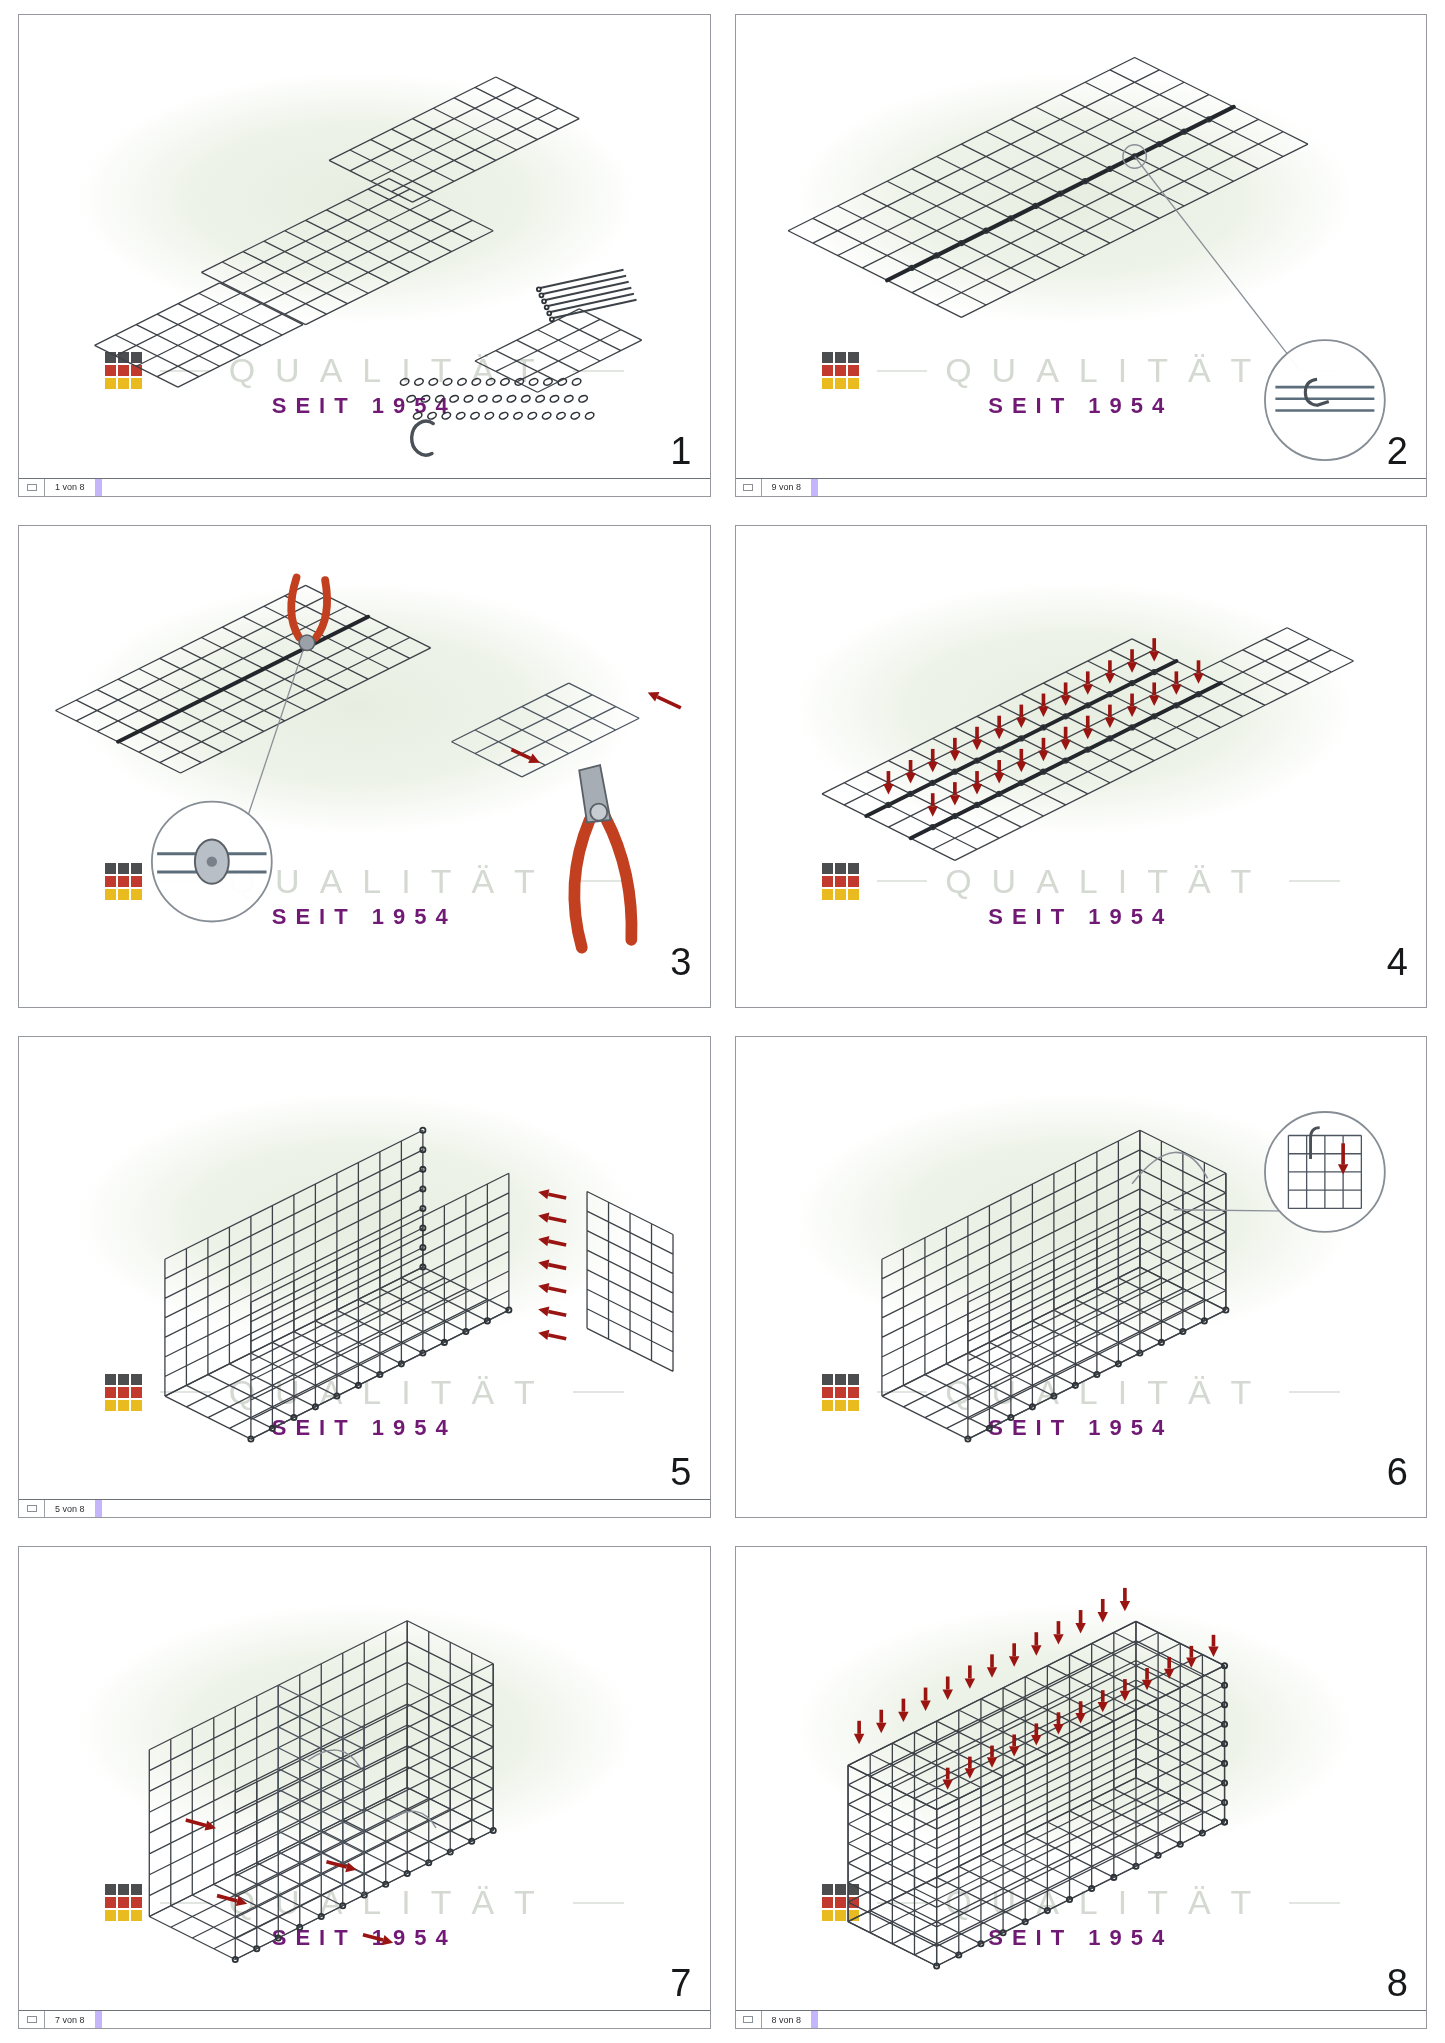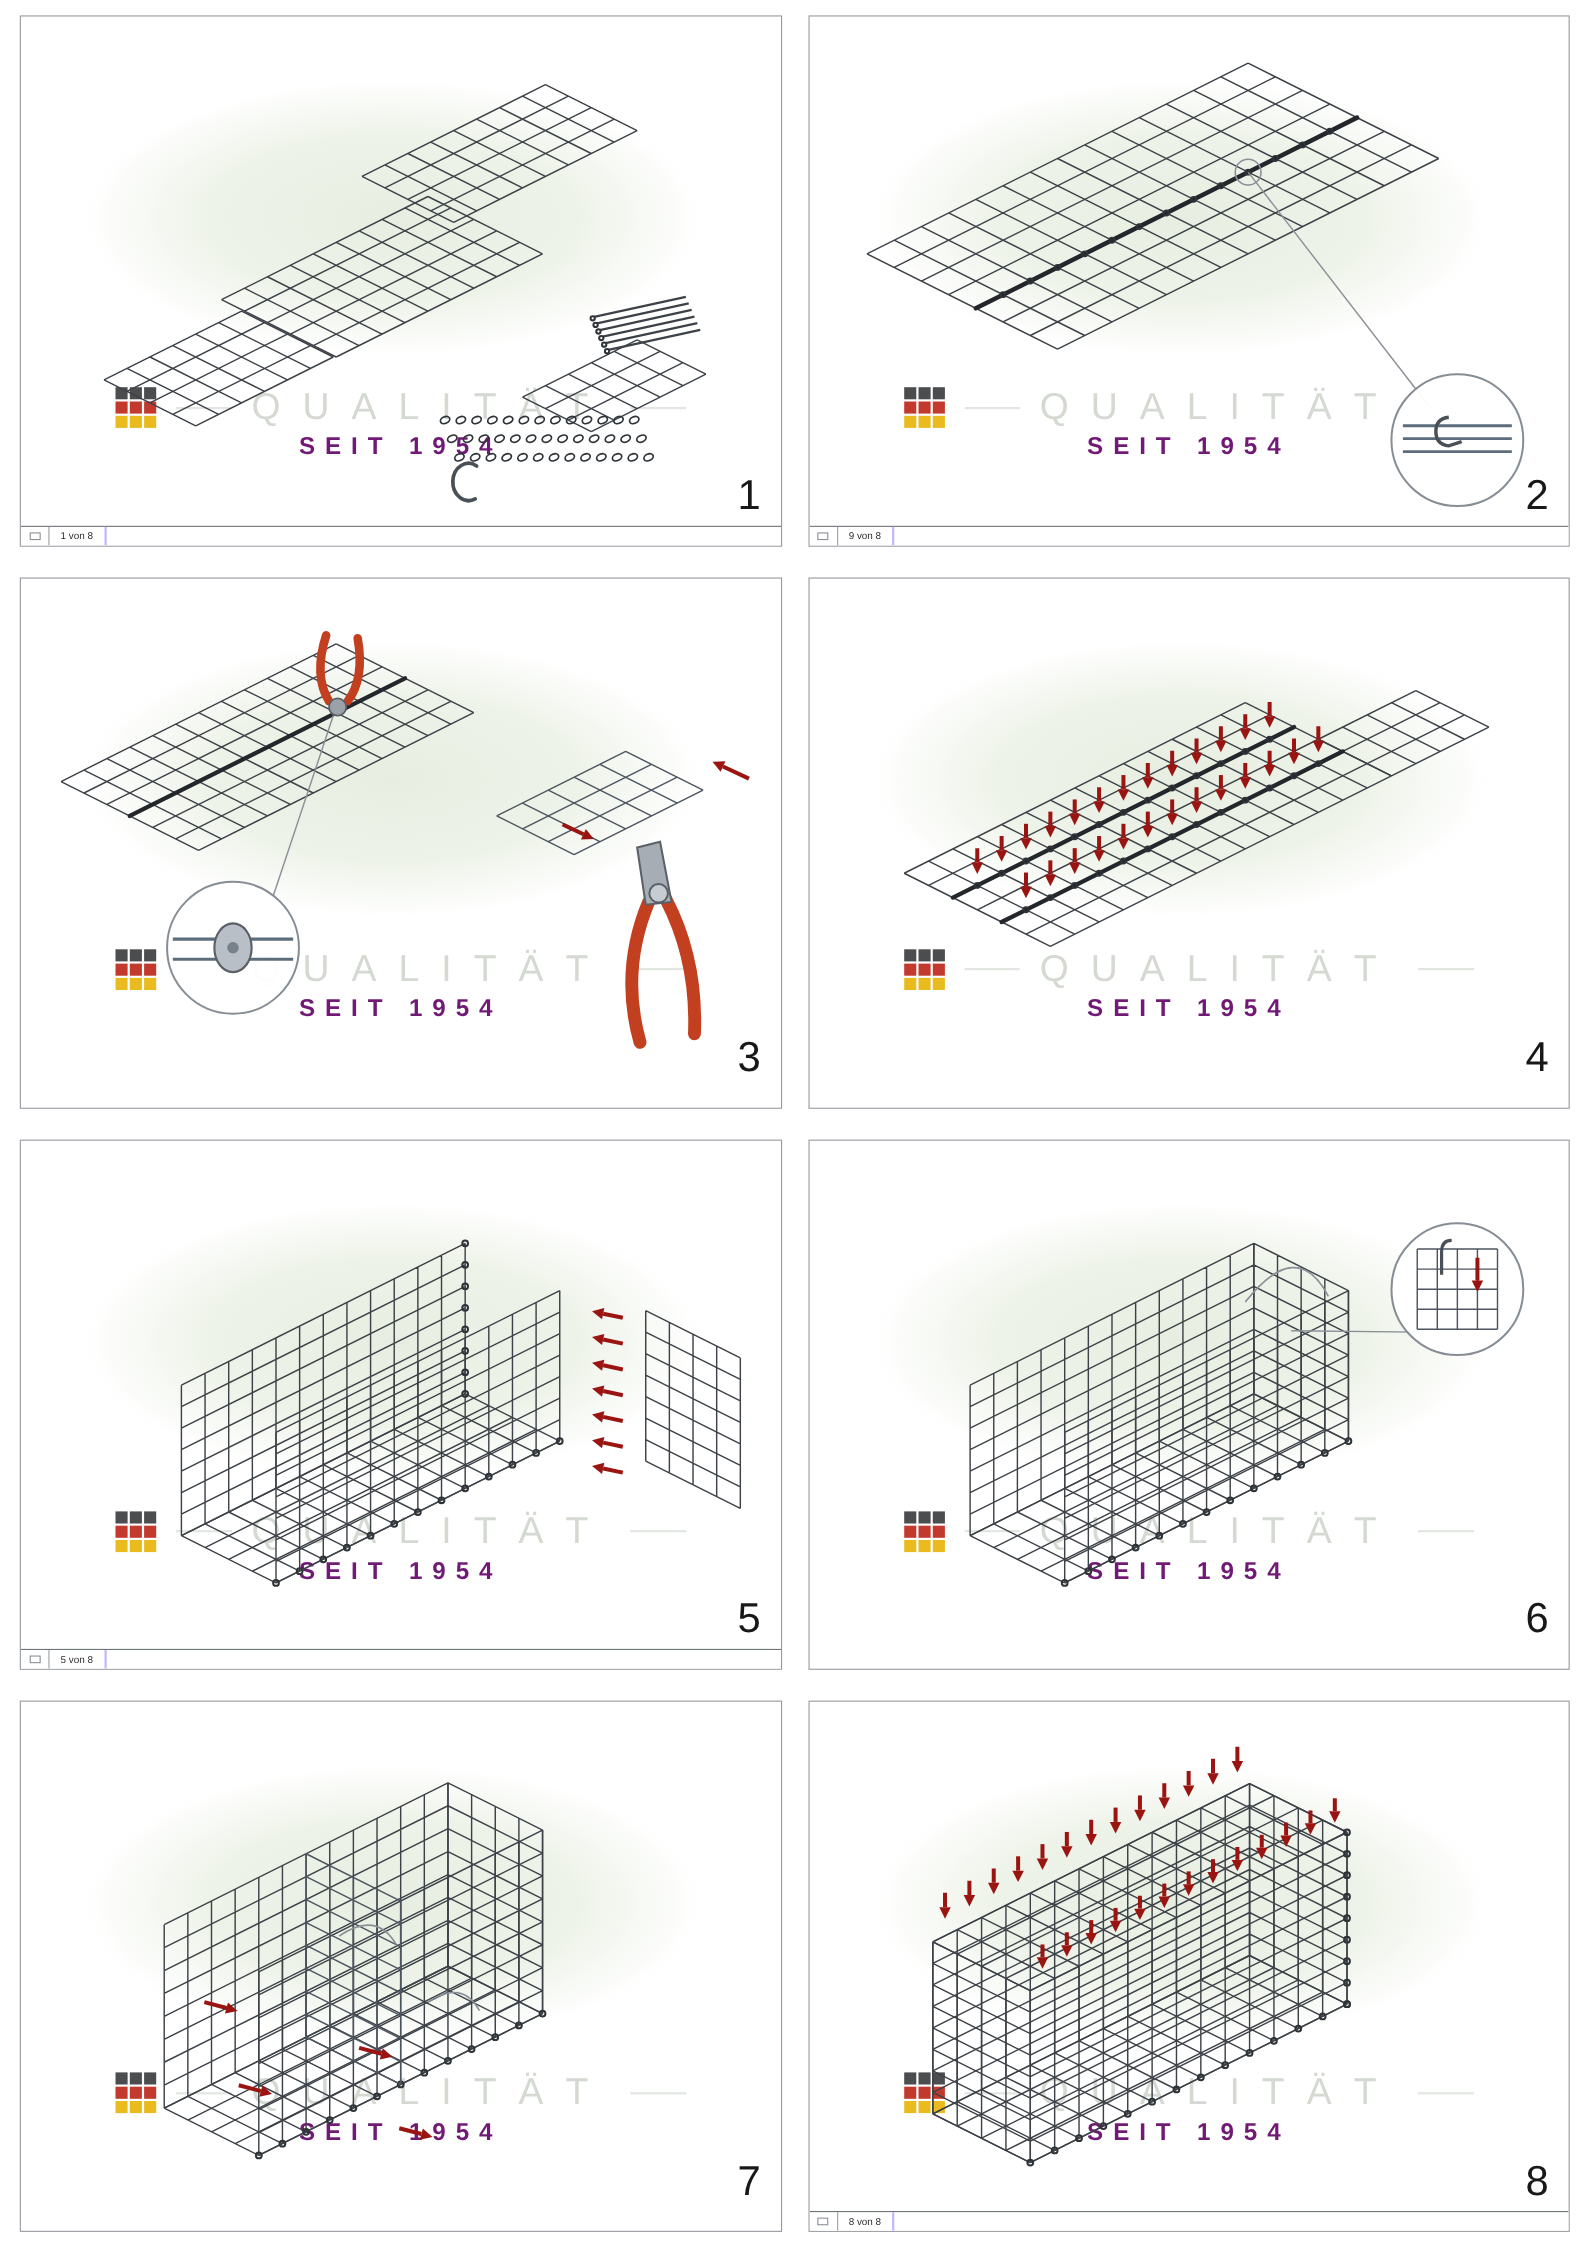--- a/index.html
+++ b/index.html
@@ -20,21 +20,21 @@
   .wm-logo i:nth-child(-n+3){background:#4b4d4f}
   .wm-logo i:nth-child(n+4):nth-child(-n+6){background:#c23a2e}
   .wm-logo i:nth-child(n+7){background:#e9bb1e}
   
   .draw{position:absolute;left:0;top:0;width:100%;height:calc(100% - 18px);z-index:1}
   
   .step-num{position:absolute;right:18px;bottom:26px;font-size:38px;color:#17181a;z-index:2;line-height:1}
   .sheet-bar{position:absolute;left:0;right:0;bottom:0;height:18px;border-top:1px solid #6e7378;display:flex;align-items:center;background:#fff;z-index:2}
   .sheet-mark{width:26px;height:100%;border-right:1px solid #9aa0a5;display:flex;align-items:center;justify-content:center}
   .sheet-mark b{width:10px;height:7px;border:1px solid #8a9097;display:block}
-  .sheet-label{font-size:9px;color:#2b2e31;padding:0 10px;border-right:2px solid #c4b5fd;height:100%;display:flex;align-items:center}
+  .sheet-label{font-size:9px;color:#2b2e31;padding:0 10px;border-right:7px solid #c4b5fd;height:100%;display:flex;align-items:center}
 </style>
 </head>
 <body>
 
 <div class="page">
 
   <section class="panel">
     <div class="wm">
       <div class="wm-ellipse"></div>
       <div class="wm-band">
@@ -496,20 +496,26 @@
         <path d="M152.0 258.0L167.5 262.1" stroke="#9a1512" stroke-width="2.8" fill="none"></path>
         <path d="M175.2 264.2L166.4 266.0L168.5 258.3Z" fill="#9a1512"></path>
         <path d="M236.0 232.0L251.5 236.1" stroke="#9a1512" stroke-width="2.8" fill="none"></path>
         <path d="M259.2 238.2L250.4 240.0L252.5 232.3Z" fill="#9a1512"></path>
         <path d="M264.0 288.0L279.5 292.1" stroke="#9a1512" stroke-width="2.8" fill="none"></path>
         <path d="M287.2 294.2L278.4 296.0L280.5 288.3Z" fill="#9a1512"></path>
         <path d="M222 154q26 -18 40 6" fill="none" stroke="#8a9097" stroke-width="1.1"></path>
         <path d="M284 200q24 -16 36 6" fill="none" stroke="#8a9097" stroke-width="1.1"></path>
       </svg>
     <div class="step-num">7</div>
+    <div class="sheet-bar">
+      <span class="sheet-mark">
+          <b></b>
+        </span>
+      <span class="sheet-label">7 von 8</span>
+    </div>
   </section>
 
   <section class="panel">
     <div class="wm">
       <div class="wm-ellipse"></div>
       <div class="wm-band">
         <span class="wm-logo">
             <i></i>
             <i></i>
             <i></i>

